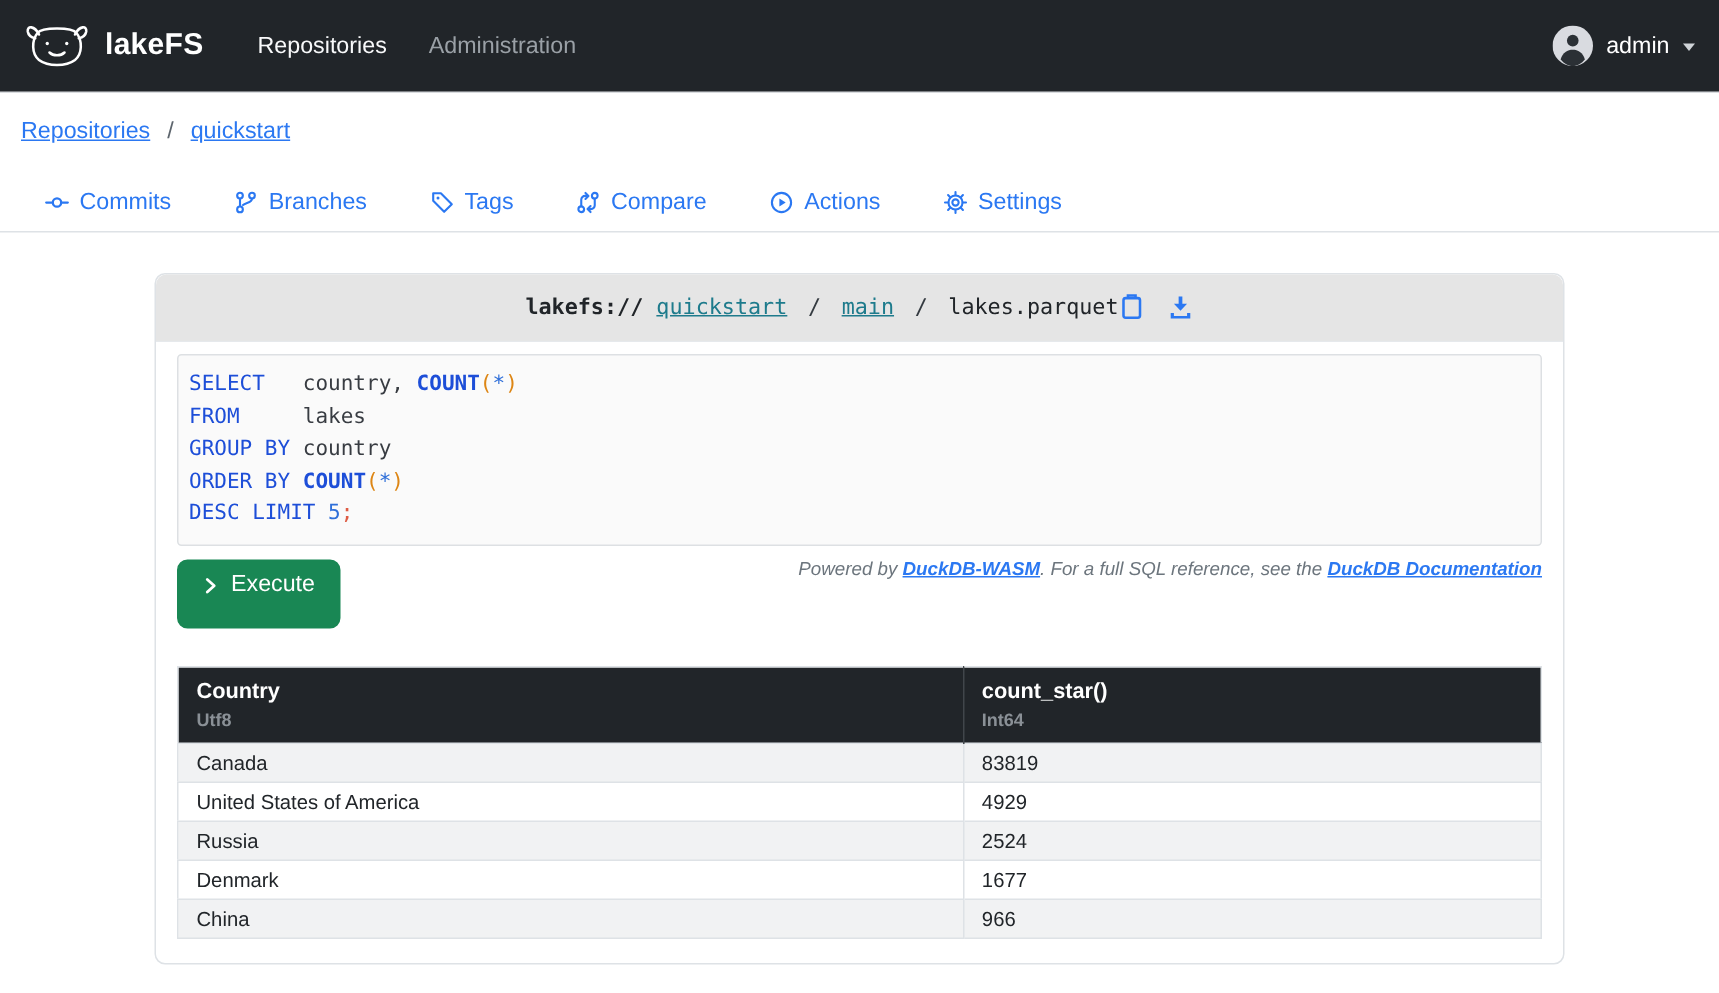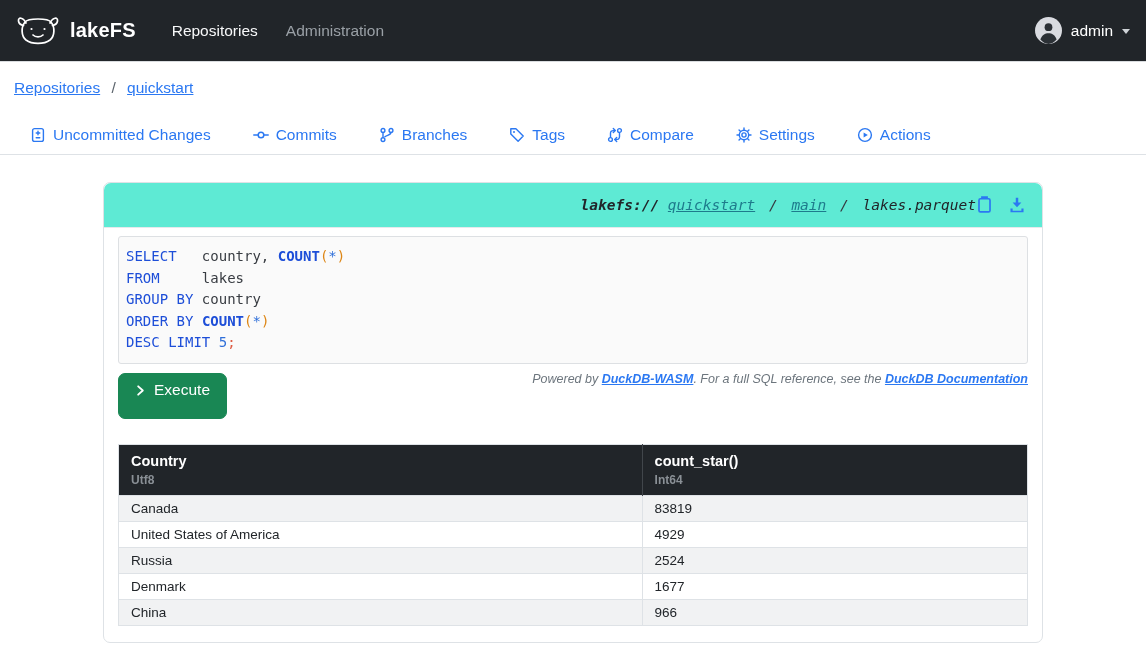--- a/index.html
+++ b/index.html
@@ -34,21 +34,21 @@
 
   
   .tabs{display:flex;align-items:flex-end;border-bottom:1px solid var(--border);margin-top:18px;padding-left:14px;}
   .tab{display:flex;align-items:center;gap:7px;padding:10px 15px;font-size:15.5px;color:var(--blue);
        border:1px solid transparent;border-radius:8px 8px 0 0;margin-bottom:-1px;margin-right:10px;cursor:pointer;white-space:nowrap;}
   .tab.active{color:var(--dark);font-weight:700;background:#fff;border-color:var(--border) var(--border) #fff var(--border);}
   .tab svg{flex:0 0 auto;}
 
   
   .card{width:940px;margin:27px auto 0;border:1px solid var(--border);border-radius:7px;background:#fff;}
-  .card-header{display:flex;justify-content:flex-end;align-items:center;padding:13px 16px;border-bottom:1px solid #e6e9ec;border-radius:7px 7px 0 0;background:#5eead4;font-style:italic;}
+  .card-header{display:flex;justify-content:center;align-items:center;padding:13px 16px;border-bottom:1px solid #e6e9ec;border-radius:7px 7px 0 0;background:#e5e5e5;}
   .obj-path{font-family:"DejaVu Sans Mono","Liberation Mono",monospace;font-size:14.5px;color:var(--dark);}
   .obj-path .scheme{font-weight:700;}
   .obj-path a{color:var(--teal);text-decoration:underline;}
   .obj-path .sep{color:#343a40;margin:0 5px;}
   .header-actions{display:flex;align-items:center;gap:15px;}
   .icon-btn{background:none;border:none;color:var(--blue);cursor:pointer;display:flex;align-items:center;}
 
   .card-body{padding:8px 14px 16px;}
 
   
@@ -116,29 +116,20 @@
 
 <div class="breadcrumb">
   <a>Repositories</a>
   <span class="crumb-sep">/</span>
   <a>quickstart</a>
 </div>
 
 <nav class="tabs">
   <div class="tab">
     <span style="display:flex;">
-      <svg width="16" height="16" viewBox="0 0 16 16" fill="none" stroke="currentColor" stroke-width="1.4" stroke-linecap="round">
-        <rect x="2.6" y="1.6" width="10.8" height="12.8" rx="2"></rect>
-        <path d="M8 4.2v3.6M6.2 6H9.8M6.2 10.8H9.8"></path>
-      </svg>
-    </span>
-    <span>Uncommitted Changes</span>
-  </div>
-  <div class="tab">
-    <span style="display:flex;">
       <svg width="16" height="16" viewBox="0 0 16 16" fill="none" stroke="currentColor" stroke-width="1.5" stroke-linecap="round">
         <circle cx="8" cy="8" r="2.8"></circle>
         <path d="M.8 8h4.2M11 8h4.2"></path>
       </svg>
     </span>
     <span>Commits</span>
   </div>
   <div class="tab">
     <span style="display:flex;">
       <svg width="16" height="16" viewBox="0 0 16 16" fill="none" stroke="currentColor" stroke-width="1.4">
@@ -167,36 +158,36 @@
         <path d="M3.5 10.4V6.2a2.6 2.6 0 0 1 2.6-2.6h1.6"></path>
         <path d="M6.3 1.6l2 2-2 2"></path>
         <path d="M12.5 5.6v4.2a2.6 2.6 0 0 1-2.6 2.6H8.3"></path>
         <path d="M9.7 14.4l-2-2 2-2"></path>
       </svg>
     </span>
     <span>Compare</span>
   </div>
   <div class="tab">
     <span style="display:flex;">
+      <svg width="16" height="16" viewBox="0 0 16 16" fill="none" stroke="currentColor" stroke-width="1.4">
+        <circle cx="8" cy="8" r="6.4"></circle>
+        <path d="M6.6 5.4v5.2l4.2-2.6z" fill="currentColor" stroke="none"></path>
+      </svg>
+    </span>
+    <span>Actions</span>
+  </div>
+  <div class="tab">
+    <span style="display:flex;">
       <svg width="16" height="16" viewBox="0 0 16 16" fill="none" stroke="currentColor" stroke-width="1.4" stroke-linecap="round">
         <circle cx="8" cy="8" r="2.1"></circle>
         <circle cx="8" cy="8" r="4.7"></circle>
         <path d="M8 1v2.2M8 12.8V15M1 8h2.2M12.8 8H15M3.05 3.05l1.55 1.55M11.4 11.4l1.55 1.55M12.95 3.05L11.4 4.6M4.6 11.4l-1.55 1.55"></path>
       </svg>
     </span>
     <span>Settings</span>
-  </div>
-  <div class="tab">
-    <span style="display:flex;">
-      <svg width="16" height="16" viewBox="0 0 16 16" fill="none" stroke="currentColor" stroke-width="1.4">
-        <circle cx="8" cy="8" r="6.4"></circle>
-        <path d="M6.6 5.4v5.2l4.2-2.6z" fill="currentColor" stroke="none"></path>
-      </svg>
-    </span>
-    <span>Actions</span>
   </div>
 </nav>
 
 <section class="card">
   <div class="card-header">
     <div class="obj-path">
       <span class="scheme">lakefs://</span>
       <a>quickstart</a>
       <span class="sep">/</span>
       <a>main</a>

